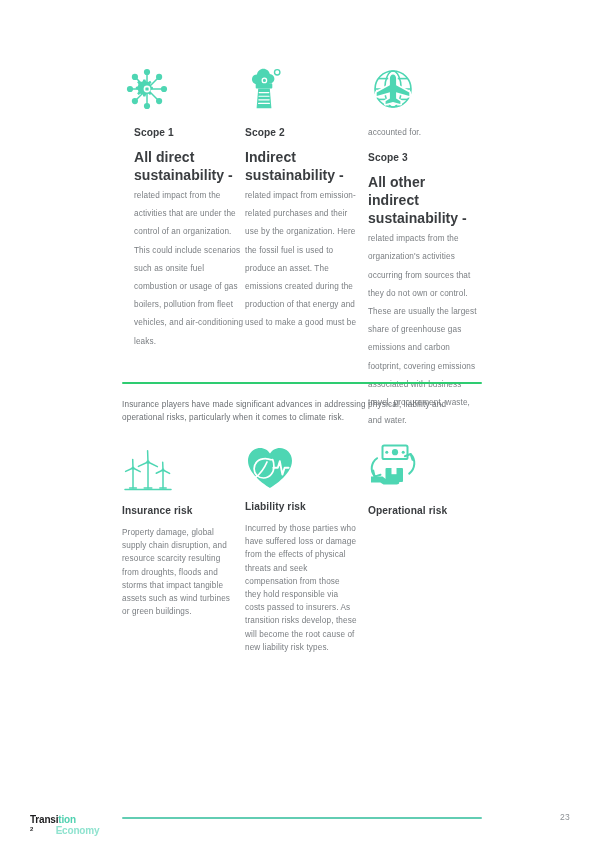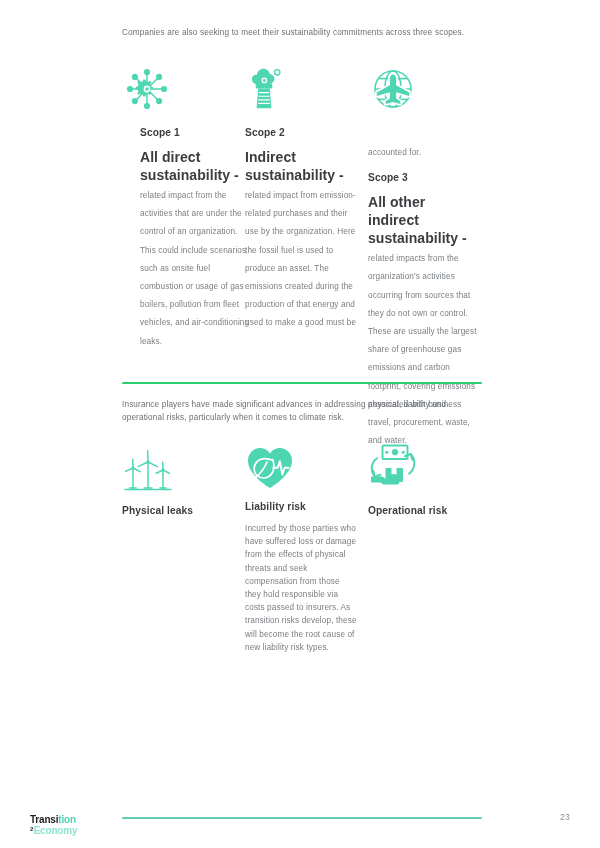--- a/index.html
+++ b/index.html
@@ -44,21 +44,20 @@
     line-height: 13.2px;
     color: #7a7e82;
     letter-spacing: 0.12px;
   }
   .pretext {
     font-size: 8.2px;
     line-height: 13.2px;
     color: #7a7e82;
     letter-spacing: 0.12px;
     margin-bottom: 12px;
-    margin-top: 20px;
   }
 
   
   .icon-box {
     position: absolute;
     width: 62px; height: 52px;
     display: flex; align-items: flex-end; justify-content: flex-start;
   }
   .icon-box svg { display:block; }
 
@@ -80,40 +79,39 @@
   .logo { position: absolute; }
   .logo-top {
     font-size: 10px; font-weight: bold; letter-spacing: -0.2px;
     line-height: 11px; white-space: nowrap; margin-top: 8px;
   }
   .logo-top .dk { color: #1d1d1f; }
   .logo-top .lt { color: #4fd1b0; }
   .logo-bot {
     font-size: 10px; font-weight: bold; letter-spacing: -0.2px;
     line-height: 11px; color: #8fe3cf; white-space: nowrap;
-    display: flex; align-items: center;
+    display: flex; align-items: center; gap: 22px;
   }
   .logo-bot .two {
     font-size: 6px; color:#2b2b2d; font-weight:bold;
     margin-right: 0.5px; transform: translateY(-1px);
   }
 
   .pageno {
     position: absolute;
     font-size: 8.5px;
     color: #8c9094;
     letter-spacing: 0.2px;
   }
 </style>
 </head>
 <body>
 
 <div class="page">
 
-  <div class="intro" style="left:122px; top:26px;">Companies are also seeking to meet their sustainability commitments across three scopes.</div>
 
   <div class="icon-box" style="left:121px; top:63px;">
     <svg width="52" height="52" viewBox="0 0 52 52" fill="none">
       <g stroke="#4ed6b3" stroke-width="1.5" stroke-linecap="round">
         <line x1="26" y1="26" x2="26" y2="11"></line>
         <line x1="26" y1="26" x2="26" y2="41"></line>
         <line x1="26" y1="26" x2="11" y2="26"></line>
         <line x1="26" y1="26" x2="41" y2="26"></line>
         <line x1="26" y1="26" x2="15.5" y2="15.5"></line>
         <line x1="26" y1="26" x2="36.5" y2="36.5"></line>
@@ -188,21 +186,21 @@
         <path d="M26 11.5 c1.9 0 3.1 1.8 3.1 4.3 v6.4 l13.2 7.3 v3.6 l-13.2 -3.9 v6.2
                  l4.3 2.9 v2.6 l-7.4 -1.9 -7.4 1.9 v-2.6 l4.3 -2.9 v-6.2 l-13.2 3.9 v-3.6
                  l13.2 -7.3 v-6.4 c0 -2.5 1.2 -4.3 3.1 -4.3 z" fill="#ffffff" stroke="#ffffff" stroke-width="3.4" stroke-linejoin="round"></path>
         <path d="M26 11.5 c1.9 0 3.1 1.8 3.1 4.3 v6.4 l13.2 7.3 v3.6 l-13.2 -3.9 v6.2
                  l4.3 2.9 v2.6 l-7.4 -1.9 -7.4 1.9 v-2.6 l4.3 -2.9 v-6.2 l-13.2 3.9 v-3.6
                  l13.2 -7.3 v-6.4 c0 -2.5 1.2 -4.3 3.1 -4.3 z" fill="#4ed6b3"></path>
       </g>
     </svg>
   </div>
 
-  <div class="col" style="left:140px; top:126px;">
+  <div class="col" style="left:134px; top:126px;">
     <div class="col-head">Scope 1</div>
     <div>
       <span class="col-lead">All direct sustainability -</span>
       <span class="col-body">related impact from the activities that are under the control of an organization. This could include scenarios such as onsite fuel combustion or usage of gas boilers, pollution from fleet vehicles, and air-conditioning leaks.</span>
     </div>
   </div>
 
   <div class="col" style="left:245px; top:126px;">
     <div class="col-head">Scope 2</div>
     <div>
@@ -289,21 +287,22 @@
       <path d="M41.5 24.5 h10.5 v7.5 h-10.5 z" fill="#4ed6b3" opacity="0"></path>
 
       <path d="M10.5 36 c-4.5 -5.5 -3.5 -13.5 2.6 -17.8" fill="none" stroke="#4ed6b3" stroke-width="2" stroke-linecap="round"></path>
       <path d="M9.2 30.6 l1.4 6.0 5.9 -1.8" fill="none" stroke="#4ed6b3" stroke-width="2" stroke-linecap="round" stroke-linejoin="round"></path>
       <path d="M46.8 14.2 c5.2 5.4 4.6 14.4 -1.6 19.4" fill="none" stroke="#4ed6b3" stroke-width="2" stroke-linecap="round"></path>
       <path d="M48.6 19.8 l-2.0 -5.8 -5.7 2.2" fill="none" stroke="#4ed6b3" stroke-width="2" stroke-linecap="round" stroke-linejoin="round"></path>
     </svg>
   </div>
 
   <div class="col" style="left:122px; top:504px;">
-    <div class="col-head">Physical leaks</div>
+    <div class="col-head">Insurance risk</div>
+    <div class="col-body">Property damage, global supply chain disruption, and resource scarcity resulting from droughts, floods and storms that impact tangible assets such as wind turbines or green buildings.</div>
   </div>
 
   <div class="col" style="left:245px; top:500px;">
     <div class="col-head">Liability risk</div>
     <div class="col-body">Incurred by those parties who have suffered loss or damage from the effects of physical threats and seek compensation from those they hold responsible via costs passed to insurers. As transition risks develop, these will become the root cause of new liability risk types.</div>
   </div>
 
   <div class="col" style="left:368px; top:504px;">
     <div class="col-head">Operational risk</div>
   </div>

